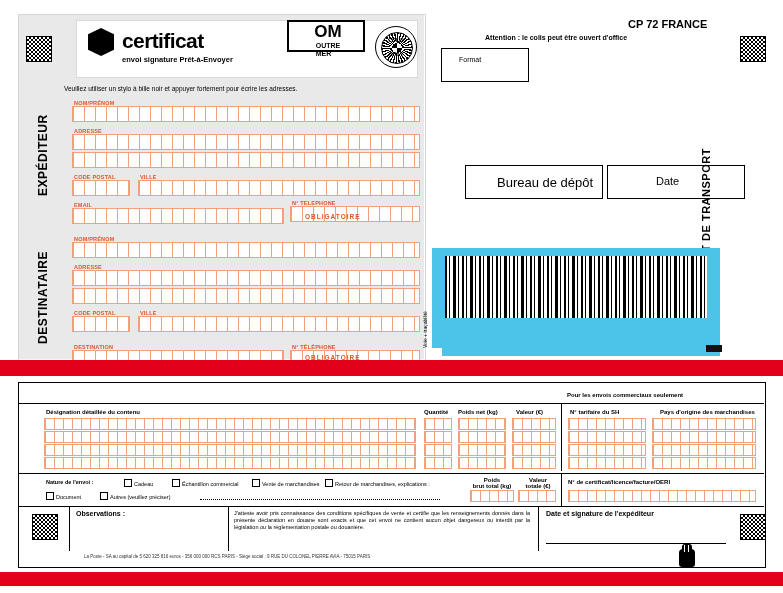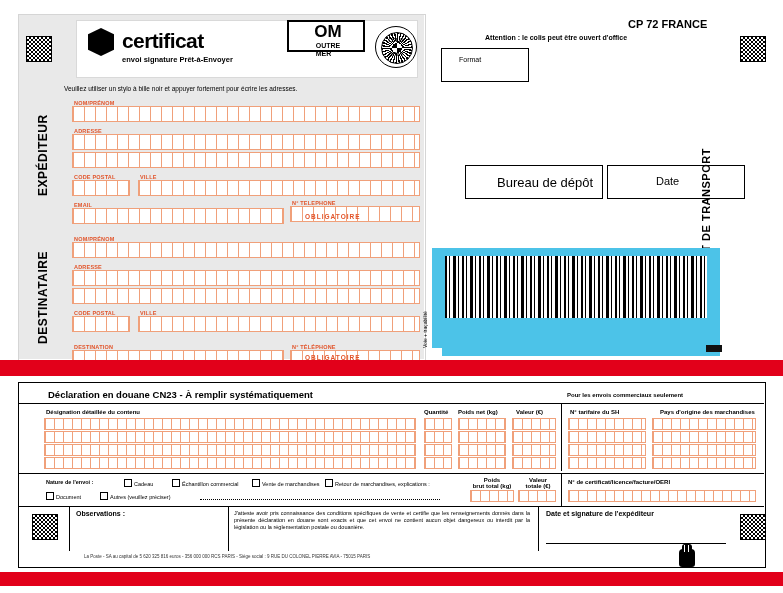--- a/index.html
+++ b/index.html
@@ -285,21 +285,20 @@
   <div class="barcode abs" style="left:445px; top:256px; width:262px; height:62px;"></div>
   <div class="abs" style="left:706px; top:345px; width:16px; height:7px; background:#111;"></div>
   <div class="abs vtext" style="left:422px; top:292px; width:10px; height:76px; font-size:5px;">Voie + traçabilité</div>
   <div class="abs" style="left:432px; top:348px; width:10px; height:22px; background:#fff;"></div>
 
   <div class="red-bar" style="top:360px; height:16px;"></div>
   <div class="abs" style="left:0; top:376px; width:783px; height:4px; background:#fff;"></div>
 
   <div class="abs" style="left:18px; top:382px; width:746px; height:184px; border:1px solid #000; background:#fff;"></div>
 
-  <div class="decl-title" style="left:48px; top:389px;">Déclaration en douane CN23 - À remplir systématiquement</div>
   <div class="abs" style="left:18px; top:403px; width:746px; height:1px; background:#000;"></div>
 
   <div class="hdr-sm" style="left:567px; top:392px;">Pour les envois commerciaux seulement</div>
   <div class="abs" style="left:561px; top:403px; width:1px; height:68px; background:#000;"></div>
 
   <div class="hdr-sm" style="left:46px; top:409px;">Désignation détaillée du contenu</div>
   <div class="hdr-sm" style="left:424px; top:409px;">Quantité</div>
   <div class="hdr-sm" style="left:458px; top:409px;">Poids net (kg)</div>
   <div class="hdr-sm" style="left:516px; top:409px;">Valeur (€)</div>
   <div class="hdr-sm" style="left:570px; top:409px;">N° tarifaire du SH</div>

